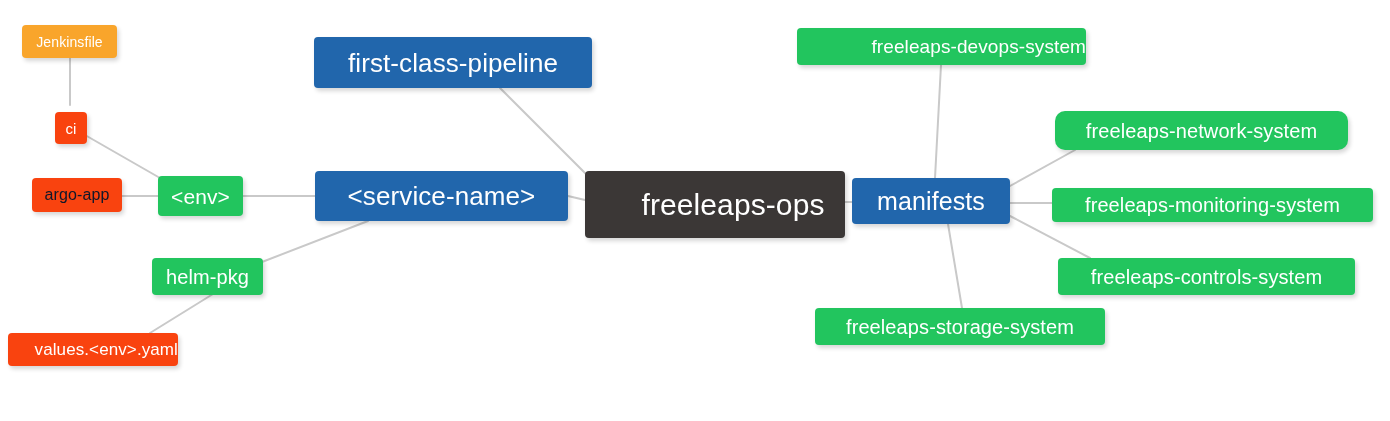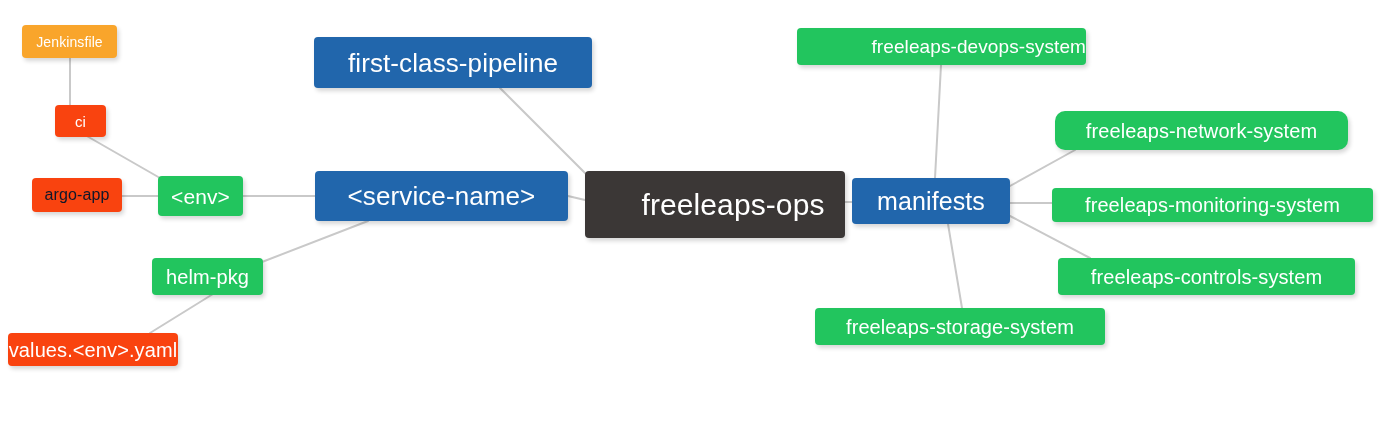--- a/index.html
+++ b/index.html
@@ -65,33 +65,33 @@
       <line x1="935" y1="178" x2="941" y2="65" stroke="#c9c9c9" stroke-width="2" stroke-linecap="round"></line>
       <line x1="1010" y1="186" x2="1075" y2="150" stroke="#c9c9c9" stroke-width="2" stroke-linecap="round"></line>
       <line x1="1010" y1="203" x2="1052" y2="203" stroke="#c9c9c9" stroke-width="2" stroke-linecap="round"></line>
       <line x1="1010" y1="216" x2="1090" y2="258" stroke="#c9c9c9" stroke-width="2" stroke-linecap="round"></line>
       <line x1="948" y1="224" x2="962" y2="308" stroke="#c9c9c9" stroke-width="2" stroke-linecap="round"></line>
     </svg>
 
   <div class="node node-orange" style="left: 22px; top: 25px; width: 95px; height: 33px; font-size: 14px; background: rgb(249, 165, 43); color: rgb(255, 255, 255);">
     <span>Jenkinsfile</span>
   </div>
-  <div class="node node-red" style="left: 55px; top: 105px; width: 51px; height: 32px; font-size: 15px; background: rgb(249, 67, 15); color: rgb(255, 255, 255);">
+  <div class="node node-red" style="left: 55px; top: 112px; width: 32px; height: 32px; font-size: 15px; background: rgb(249, 67, 15); color: rgb(255, 255, 255);">
     <span>ci</span>
   </div>
   <div class="node node-red" style="left: 32px; top: 178px; width: 90px; height: 34px; font-size: 16px; background: rgb(249, 67, 15); color: #0f172a;">
     <span>argo-app</span>
   </div>
   <div class="node node-green" style="left: 158px; top: 176px; width: 85px; height: 40px; font-size: 21px; background: rgb(34, 197, 94); color: rgb(255, 255, 255);">
     <span>&lt;env&gt;</span>
   </div>
   <div class="node node-green" style="left: 152px; top: 258px; width: 111px; height: 37px; font-size: 20px; background: rgb(34, 197, 94); color: rgb(255, 255, 255);">
     <span>helm-pkg</span>
   </div>
-  <div class="node node-red" style="left: 8px; top: 333px; width: 170px; height: 33px; font-size: 20px; background: rgb(249, 67, 15); color: rgb(255, 255, 255);">
+  <div class="node node-red" style="left: 8px; top: 333px; width: 170px; height: 33px; font-size: 17px; background: rgb(249, 67, 15); color: rgb(255, 255, 255); justify-content: flex-end;">
     <span>values.&lt;env&gt;.yaml</span>
   </div>
   <div class="node node-blue" style="left: 315px; top: 171px; width: 253px; height: 50px; font-size: 26px; background: rgb(33, 102, 172); color: rgb(255, 255, 255);">
     <span>&lt;service-name&gt;</span>
   </div>
   <div class="node node-blue" style="left: 314px; top: 37px; width: 278px; height: 51px; font-size: 26px; background: rgb(33, 102, 172); color: rgb(255, 255, 255);">
     <span>first-class-pipeline</span>
   </div>
   <div class="node node-root" style="left: 585px; top: 171px; width: 260px; height: 67px; font-size: 30px; background: rgb(59, 55, 54); color: rgb(255, 255, 255);">
     <span>freeleaps-ops</span>

